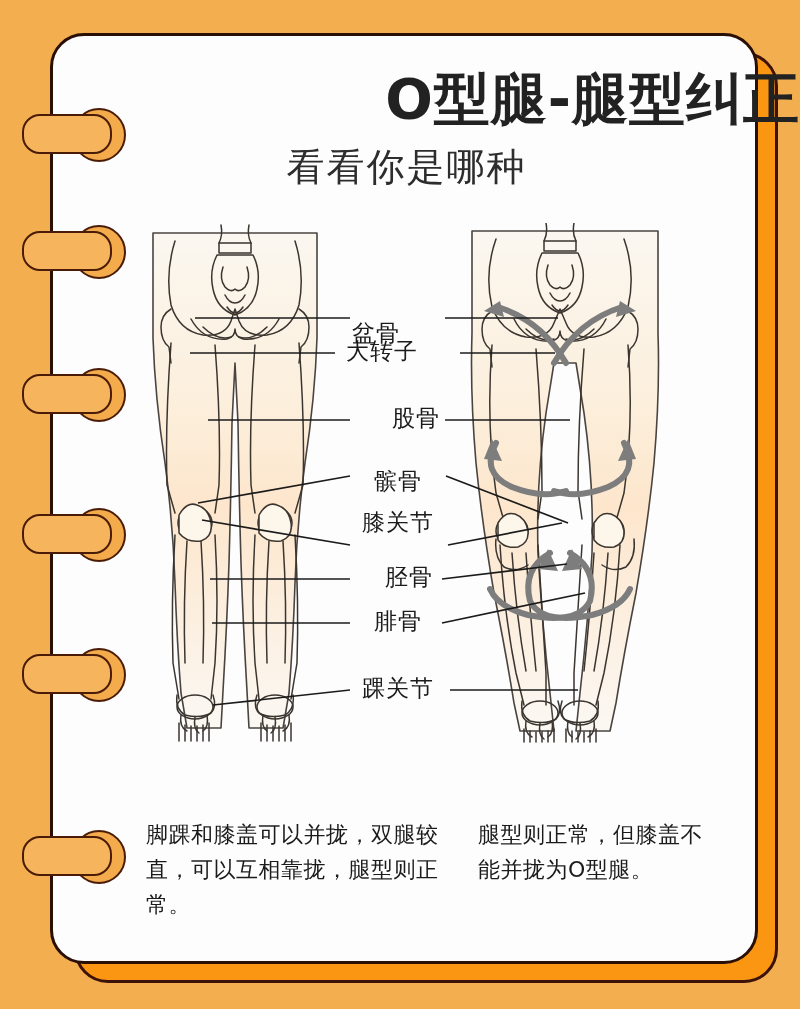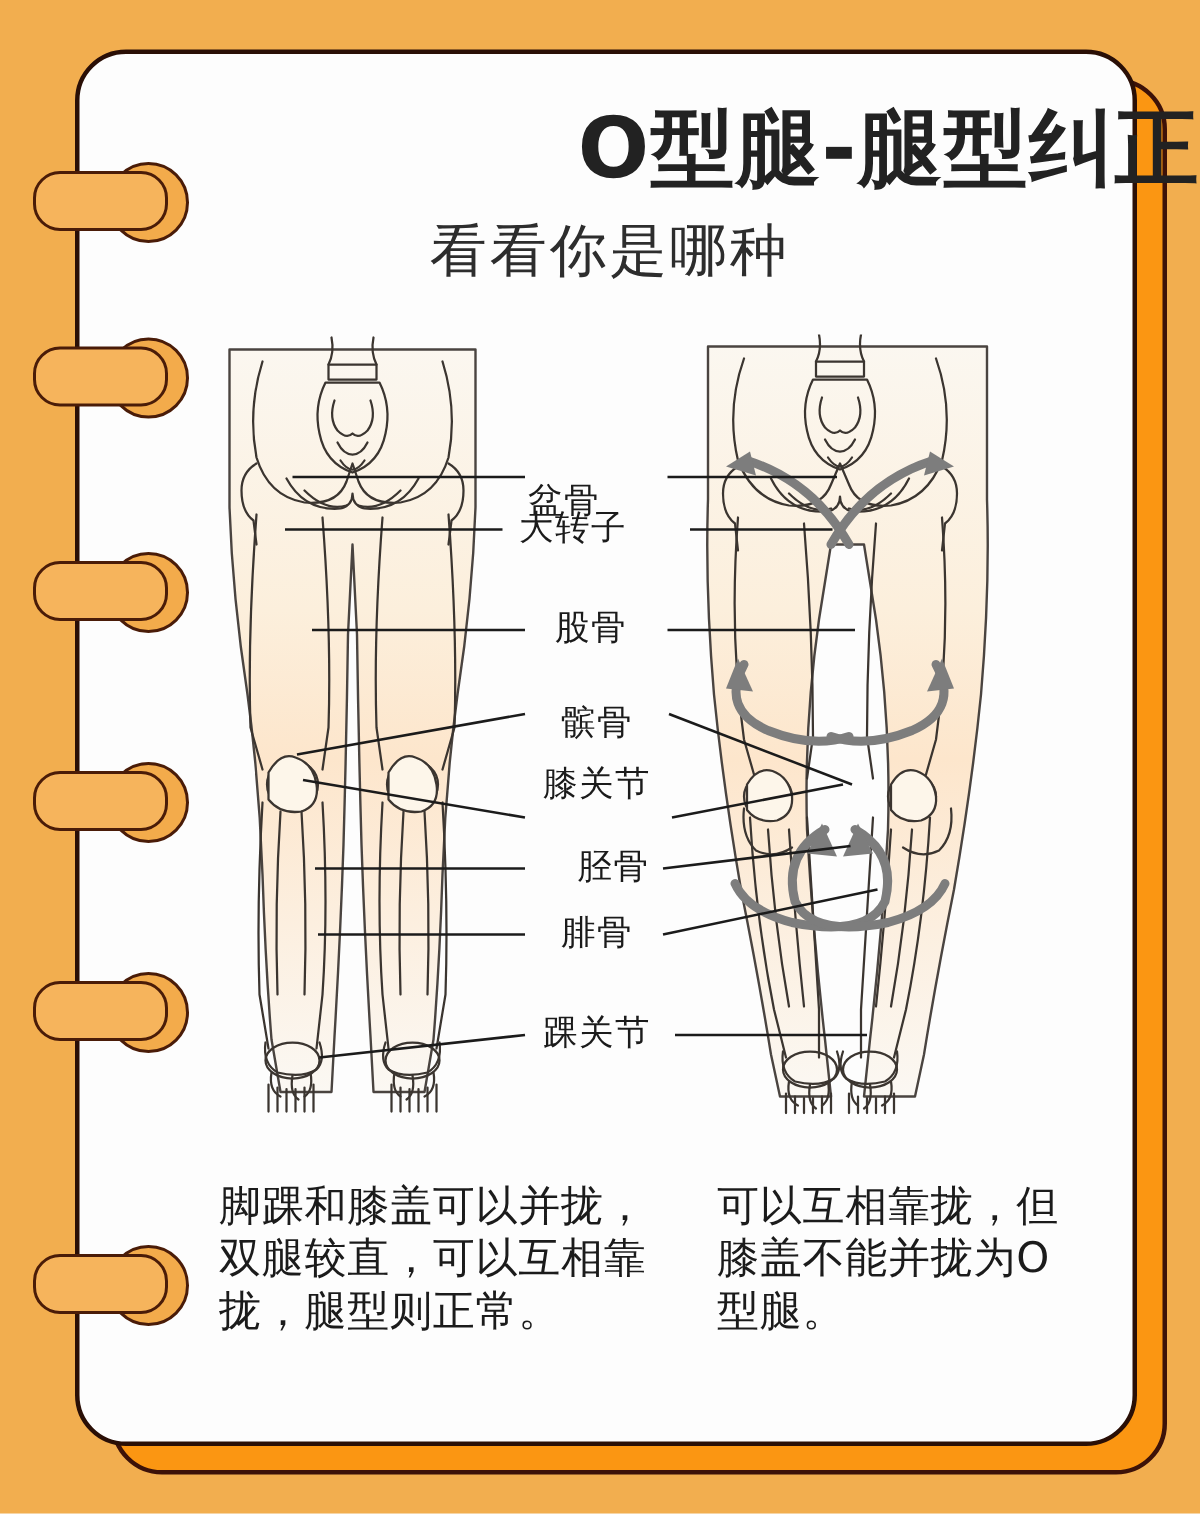--- a/index.html
+++ b/index.html
@@ -47,22 +47,23 @@
   #fig-bow{left:400px;}
 
   
   .label{
     position:absolute;font-size:23px;color:#1b1b1b;text-align:center;
     white-space:nowrap;transform:translateX(-50%);letter-spacing:1px;
   }
 
   
   .caption{
-    position:absolute;font-size:28px;line-height:35px;color:#1b1b1b;
+    position:absolute;font-size:22px;line-height:35px;color:#1b1b1b;
     letter-spacing:0.5px;
+    margin-top:31px;
   }
   #cap-left{left:146px;top:786px;width:300px;}
   #cap-right{left:478px;top:786px;width:236px;}
 </style>
 </head>
 <body>
 
 <div id="notebook">
   <div class="page-back"></div>
   <div class="page-front"></div>
@@ -268,22 +269,22 @@
 
       <line x1="163" y1="672" x2="300" y2="657"></line>
       <line x1="400" y1="657" x2="528" y2="657"></line>
     </g>
   </svg>
 </div>
 
 <div id="labels">
     <div class="label" style="left: 376px; top: 302px; margin-top: 16px;">盆骨</div>
     <div class="label" style="left: 382px; top: 336px;">大转子</div>
-    <div class="label" style="left: 394px; top: 403px;">股骨</div>
+    <div class="label" style="left: 416px; top: 403px;">股骨</div>
     <div class="label" style="left: 398px; top: 466px;">髌骨</div>
     <div class="label" style="left: 398px; top: 507px;">膝关节</div>
     <div class="label" style="left: 409px; top: 562px;">胫骨</div>
     <div class="label" style="left: 398px; top: 606px;">腓骨</div>
     <div class="label" style="left: 398px; top: 673px;">踝关节</div>
   </div>
 
 <div class="caption" id="cap-left">脚踝和膝盖可以并拢，双腿较直，可以互相靠拢，腿型则正常。</div>
-<div class="caption" id="cap-right">可以互相靠拢，但膝盖不能并拢为O型腿。</div>
+<div class="caption" id="cap-right">腿型则正常，但膝盖不能并拢为O型腿。</div>
 
 </body></html>

